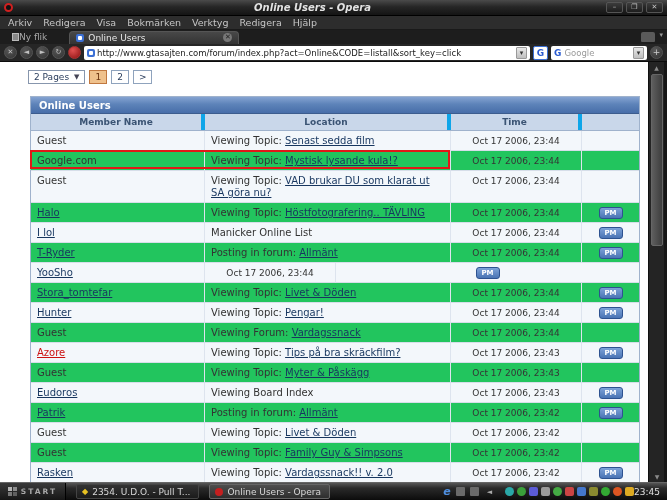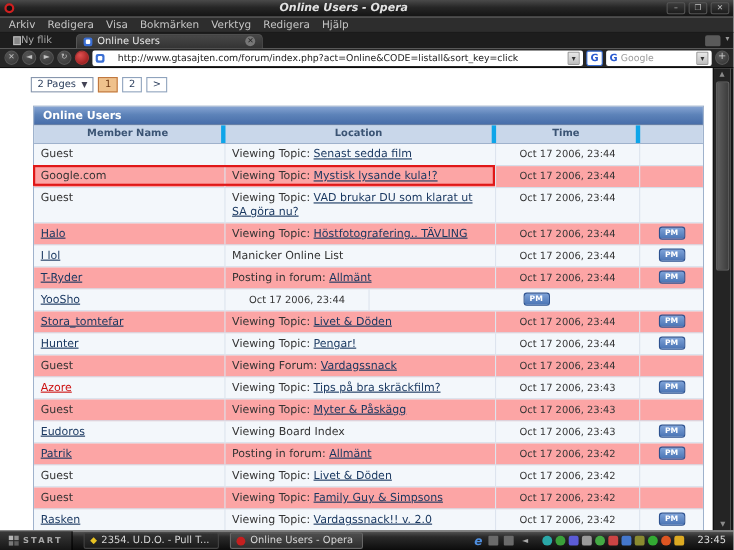--- a/index.html
+++ b/index.html
@@ -32,21 +32,21 @@
   .tab-close { width:9px; height:9px; border-radius:50%; background:#777; color:#222; font-size:7px; line-height:9px; text-align:center; flex:0 0 auto; }
   .tab-spacer { flex:1; }
   .trash { width:14px; height:10px; background:#5a5a5a; border-radius:2px 2px 1px 1px; position:relative; margin-right:8px; }
   .trash::after { content:"▾"; position:absolute; right:-8px; top:-1px; color:#999; font-size:7px; }
 
   .addressbar { position:absolute; top:44px; left:0; width:667px; height:18px; background:#262626;
     display:flex; align-items:center; gap:3px; padding:0 4px; border-bottom:1px solid #0c0c0c; }
   .nav-btn { width:13px; height:13px; border-radius:50%; background:radial-gradient(circle at 35% 30%,#555,#333);
     border:1px solid #555; color:#c2c2c2; font-size:7px; line-height:11px; text-align:center; flex:0 0 auto; }
   .nav-btn.opera-red { background:radial-gradient(circle at 35% 30%,#e05050,#8c1212); border-color:#a33; color:#fff; }
-  .url-field { flex:1; height:14px; background:#fff; border-radius:2px; display:flex; align-items:center; padding:0 3px; gap:12px; overflow:hidden; }
+  .url-field { flex:1; height:14px; background:#fff; border-radius:2px; display:flex; align-items:center; padding:0 3px; gap:2px; overflow:hidden; }
   .url-fav { width:8px; height:8px; background:#3b6fd4; border-radius:2px; flex:0 0 auto; position:relative; }
   .url-fav::after { content:""; position:absolute; left:2px; top:2px; width:4px; height:4px; background:#fff; border-radius:1px; }
   .url-text { flex:1; font-size:8.5px; color:#222; white-space:nowrap; overflow:hidden; }
   .field-caret { width:11px; height:12px; background:linear-gradient(180deg,#e8e8e8,#bfbfbf); border:1px solid #999;
     color:#333; font-size:7px; line-height:10px; text-align:center; flex:0 0 auto; border-radius:1px; }
   .g-btn { width:15px; height:14px; background:#fff; border:1px solid #3b6fd4; border-radius:2px;
     color:#2a5bd0; font-weight:bold; font-size:9px; line-height:12px; text-align:center; flex:0 0 auto; }
   .search-field { width:96px; height:14px; background:#fff; border-radius:2px; display:flex; align-items:center; padding:0 3px; gap:3px; flex:0 0 auto; }
   .search-g { color:#2a5bd0; font-weight:bold; font-size:9px; flex:0 0 auto; }
   .search-text { flex:1; font-size:8.5px; color:#9a9a9a; white-space:nowrap; overflow:hidden; }
@@ -68,21 +68,21 @@
     color:#fff; font-weight:bold; font-size:10px; line-height:17px; padding-left:8px; border-bottom:1px solid #3c5c8e; }
   .t-head { display:flex; background:#c9d7ea; border-bottom:1px solid #9FB2CC; }
   .t-head .hc { font-size:9px; font-weight:bold; color:#3b5474; text-align:center; padding:3px 4px; border-right:4px solid #0ea5e9; }
   .t-head .hc:last-child { border-right:none; }
   .c-member { width:174px; flex:0 0 auto; }
   .c-loc { width:246px; flex:0 0 auto; }
   .c-time { width:131px; flex:0 0 auto; }
   .c-pm { width:57px; flex:1; }
   .t-row { display:flex; align-items:stretch; }
   .t-row.odd { background:#f3f7fb; }
-  .t-row.even { background:#fca5a5; }
+  .t-row.even { background:#22c55e; }
   .t-row .cell { font-size:10px; color:#333; padding:4px 6px 3px 6px; border-bottom:1px solid #d6dee9; border-right:1px solid #dde4ee; line-height:12px; }
   .t-row .cell:last-child { border-right:none; }
   .cell.c-time { text-align:center; font-size:9px; color:#343434; }
   .cell.c-pm { text-align:center; padding-top:3px; }
   a.mlink, a.llink { color:#17365f; text-decoration:underline; }
   a.mlink.red { color:#cc1111; }
   .pm-btn { display:inline-block; width:24px; height:12px; background:linear-gradient(180deg,#7da2d8,#4a74b4);
     border:1px solid #2d5290; border-radius:3px; color:#fff; font-size:7px; font-weight:bold; line-height:10px; text-align:center; }
   .red-box { position:absolute; border:2px solid #e01818; pointer-events:none; }
 
@@ -110,21 +110,21 @@
   .ic-bolt { color:#e8c222; font-size:8px; }
   .ic-opera { width:8px; height:8px; border-radius:50%; background:#c51f1f; flex:0 0 auto; }
   .tb-spacer { flex:1; }
   .quicklaunch { display:flex; align-items:center; gap:5px; margin-right:10px; }
   .ql-e { color:#4f8fe0; font-weight:bold; font-style:italic; font-size:11px; }
   .ql-box { width:9px; height:9px; background:#6a6a6a; border-radius:1px; }
   .ql-arrow { color:#aaa; font-size:7px; margin:0 3px; }
   .tray { display:flex; align-items:center; gap:3px; }
   .tray-ic { width:9px; height:9px; border-radius:2px; }
   .tray-ic.round { border-radius:50%; }
-  .clock { font-size:9px; color:#e0e0e0; margin:0 7px 0 12px; }
+  .clock { font-size:9px; color:#e0e0e0; margin:0 7px 0 0; }
 </style>
 </head>
 <body>
 
 <div class="screen">
 
   <div class="titlebar">
     <div class="opera-logo"></div>
     <div class="win-title">Online Users - Opera</div>
     <div class="win-controls">

